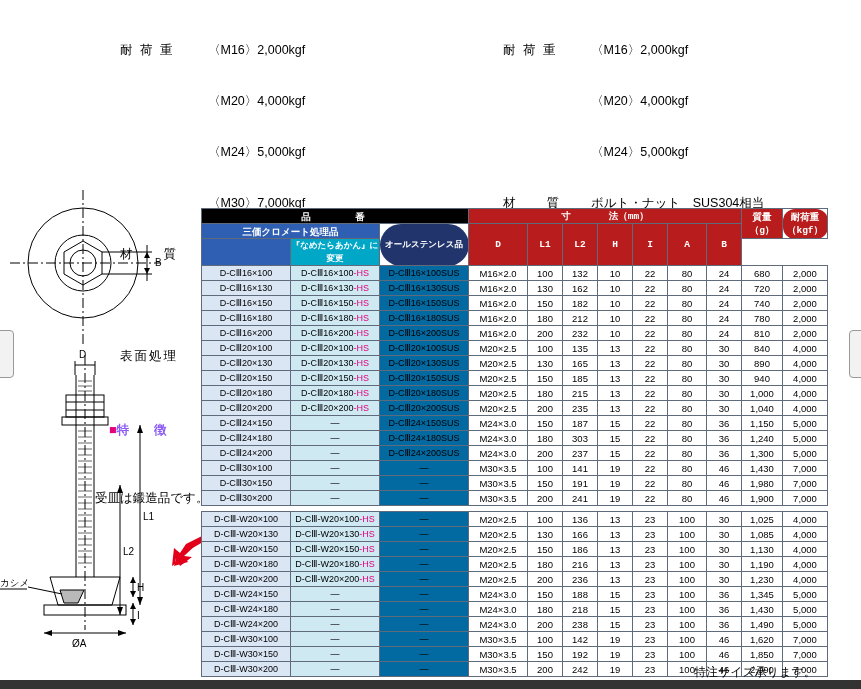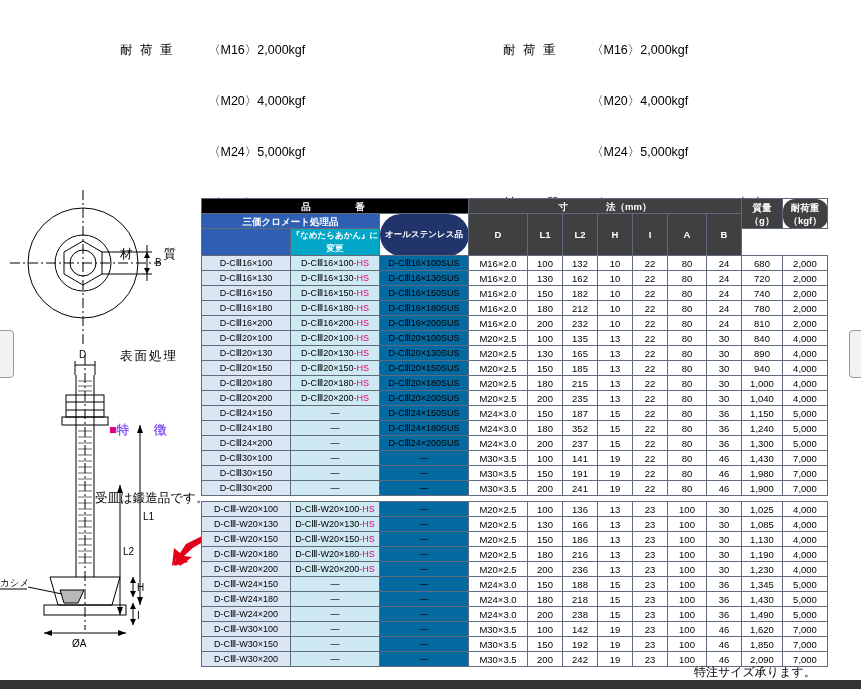--- a/index.html
+++ b/index.html
@@ -17,29 +17,29 @@
   .hdg{font-weight:bold;margin-top:6px;}
   .hdg .sq{color:#e2007a;font-weight:bold;}
   .red{color:#8b5cf6;}
   .note{margin-top:4px;}
 
   
   .drawing{position:absolute;left:0;top:185px;width:200px;height:480px;}
   svg{display:block;}
 
   
-  .tbl-wrap{position:absolute;left:201px;top:198px;}
+  .tbl-wrap{position:absolute;left:201px;top:208px;}
   table{border-collapse:collapse;font-size:9.5px;}
   table td,table th{border:1px solid #5f6b7a;padding:0;text-align:center;
     font-weight:normal;line-height:13px;height:14px;}
   .hdr-dark{background:#000;color:#fff;font-weight:bold;letter-spacing:4px;}
   .hdr-blue{background:#2f5fb3;color:#fff;font-weight:bold;}
   .hdr-cyan{background:#00a7c7;color:#fff;font-weight:bold;font-size:8.5px;}
   .hdr-navy{background:#21346b;color:#fff;font-weight:bold;font-size:8.5px;}
-  .hdr-gray{background:#404040;color:#fff;font-weight:bold;}
+  .hdr-gray{background:#b91c1c;color:#fff;font-weight:bold;font-family:Liberation Mono, monospace;}
   .c-blue{background:#dbe6f5;}
   .c-cyan{background:#cfe9f3;}
   .c-lav{background:#0369a1;}
   .c-white{background:#fff;}
   .nm{width:88px;text-align:center;font-size:9px;}
   .w-d{width:58px;}
   .w-s{width:34px;}
   .w-a{width:38px;}
   .w-q{width:40px;}
   .w-k{width:44px;border-radius:12px;}
@@ -419,21 +419,21 @@
           <td class="c-white w-s">36</td>
           <td class="c-white w-q">1,150</td>
           <td class="c-white w-k">5,000</td>
         </tr>
         <tr>
           <td class="c-blue nm">D-CⅢ24×180</td>
           <td class="c-cyan nm">―</td>
           <td class="c-lav nm">D-CⅢ24×180SUS</td>
           <td class="c-white w-d">M24×3.0</td>
           <td class="c-white w-s">180</td>
-          <td class="c-white w-s">352</td>
+          <td class="c-white w-s">303</td>
           <td class="c-white w-s">15</td>
           <td class="c-white w-s">22</td>
           <td class="c-white w-a">80</td>
           <td class="c-white w-s">36</td>
           <td class="c-white w-q">1,240</td>
           <td class="c-white w-k">5,000</td>
         </tr>
         <tr>
           <td class="c-blue nm">D-CⅢ24×200</td>
           <td class="c-cyan nm">―</td>

